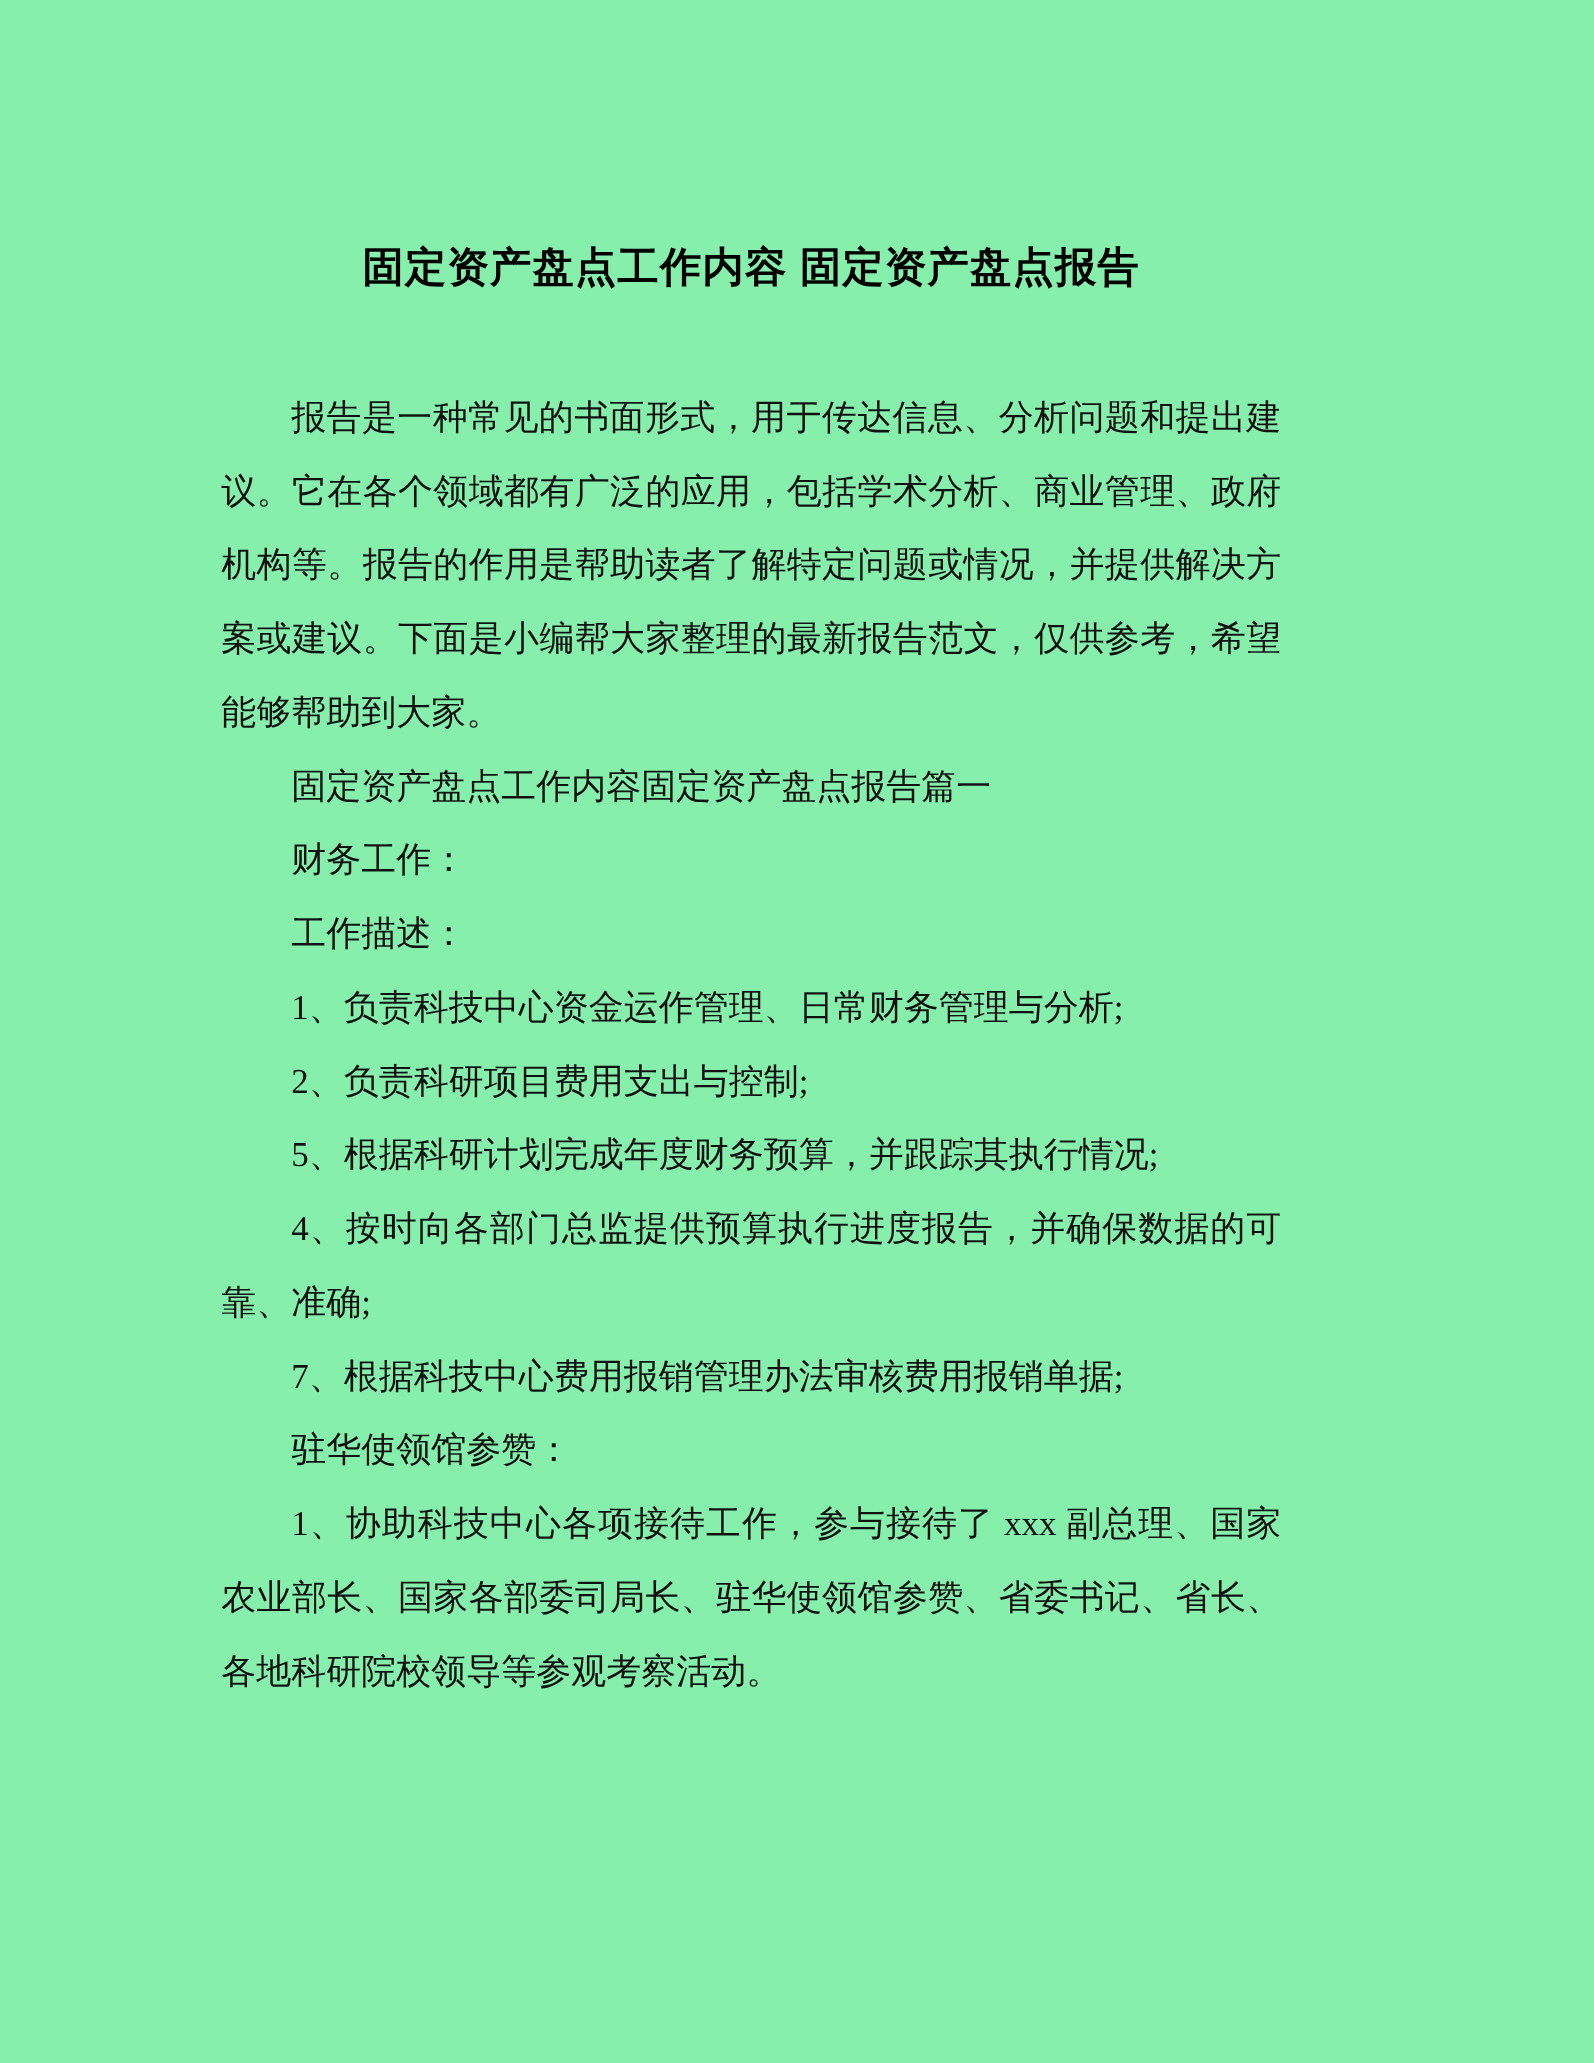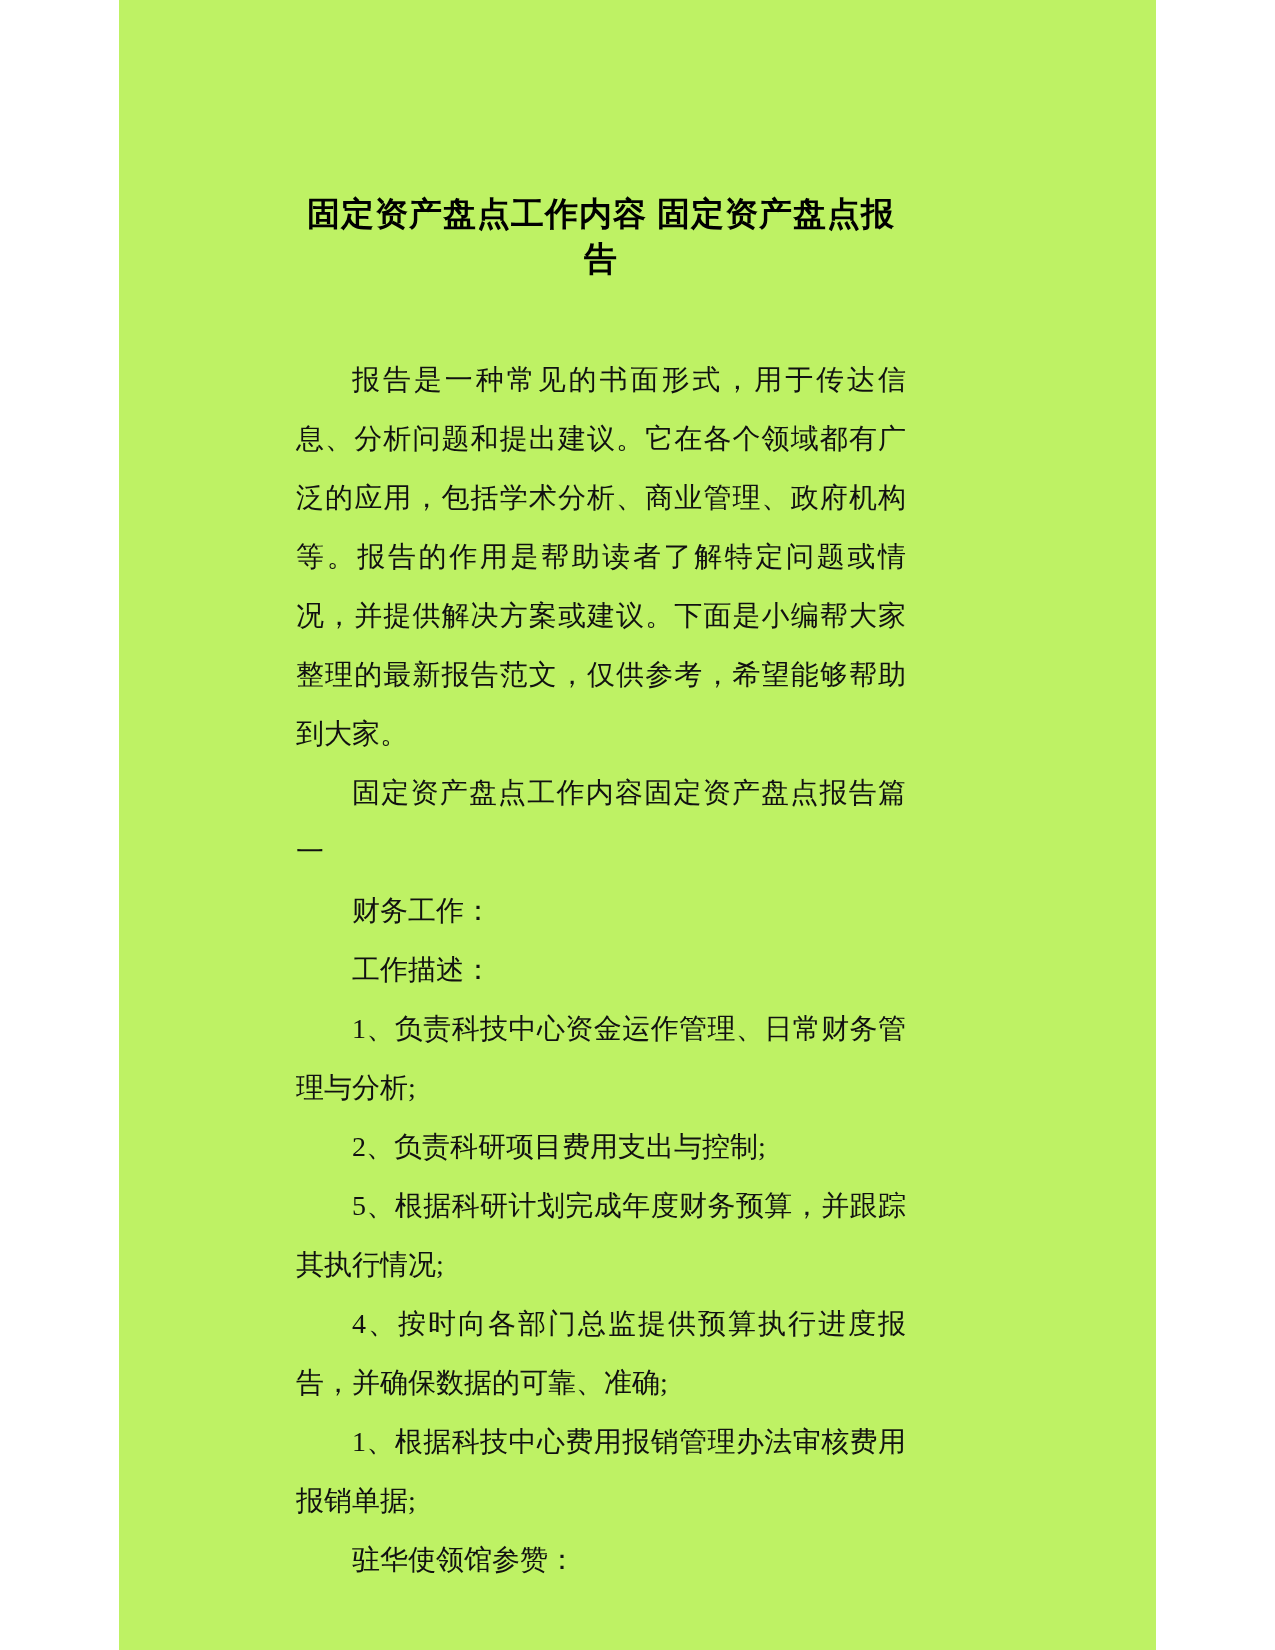--- a/index.html
+++ b/index.html
@@ -2,24 +2,24 @@
 <html><head>
 <meta charset="utf-8">
 <style>
   * { margin: 0; padding: 0; box-sizing: border-box; }
   html, body {
     background: #ffffff;
     font-family: "Liberation Serif", "DejaVu Serif", serif;
   }
   .page {
     position: relative;
-    width: 1037px;
+    width: 1275px;
     height: 1650px;
     margin: 0 auto;
-    background: #bef264;
+    background: #86efac;
     color: #1a1a1a;
     padding: 192px 250px 0 177px;
     overflow: hidden;
   }
   .doc-title {
     font-family: "Liberation Sans", "DejaVu Sans", sans-serif;
     font-size: 33px;
     font-weight: 700;
     text-align: center;
     color: #000000;
@@ -46,16 +46,17 @@
 
   <div class="doc-body">
     <p class="para">报告是一种常见的书面形式，用于传达信息、分析问题和提出建议。它在各个领域都有广泛的应用，包括学术分析、商业管理、政府机构等。报告的作用是帮助读者了解特定问题或情况，并提供解决方案或建议。下面是小编帮大家整理的最新报告范文，仅供参考，希望能够帮助到大家。</p>
     <p class="para">固定资产盘点工作内容固定资产盘点报告篇一</p>
     <p class="para">财务工作：</p>
     <p class="para">工作描述：</p>
     <p class="para">1、负责科技中心资金运作管理、日常财务管理与分析;</p>
     <p class="para">2、负责科研项目费用支出与控制;</p>
     <p class="para">5、根据科研计划完成年度财务预算，并跟踪其执行情况;</p>
     <p class="para">4、按时向各部门总监提供预算执行进度报告，并确保数据的可靠、准确;</p>
-    <p class="para">1、根据科技中心费用报销管理办法审核费用报销单据;</p>
+    <p class="para">7、根据科技中心费用报销管理办法审核费用报销单据;</p>
     <p class="para">驻华使领馆参赞：</p>
+    <p class="para">1、协助科技中心各项接待工作，参与接待了 xxx 副总理、国家农业部长、国家各部委司局长、驻华使领馆参赞、省委书记、省长、各地科研院校领导等参观考察活动。</p>
   </div>
 </div>
 
 </body></html>

